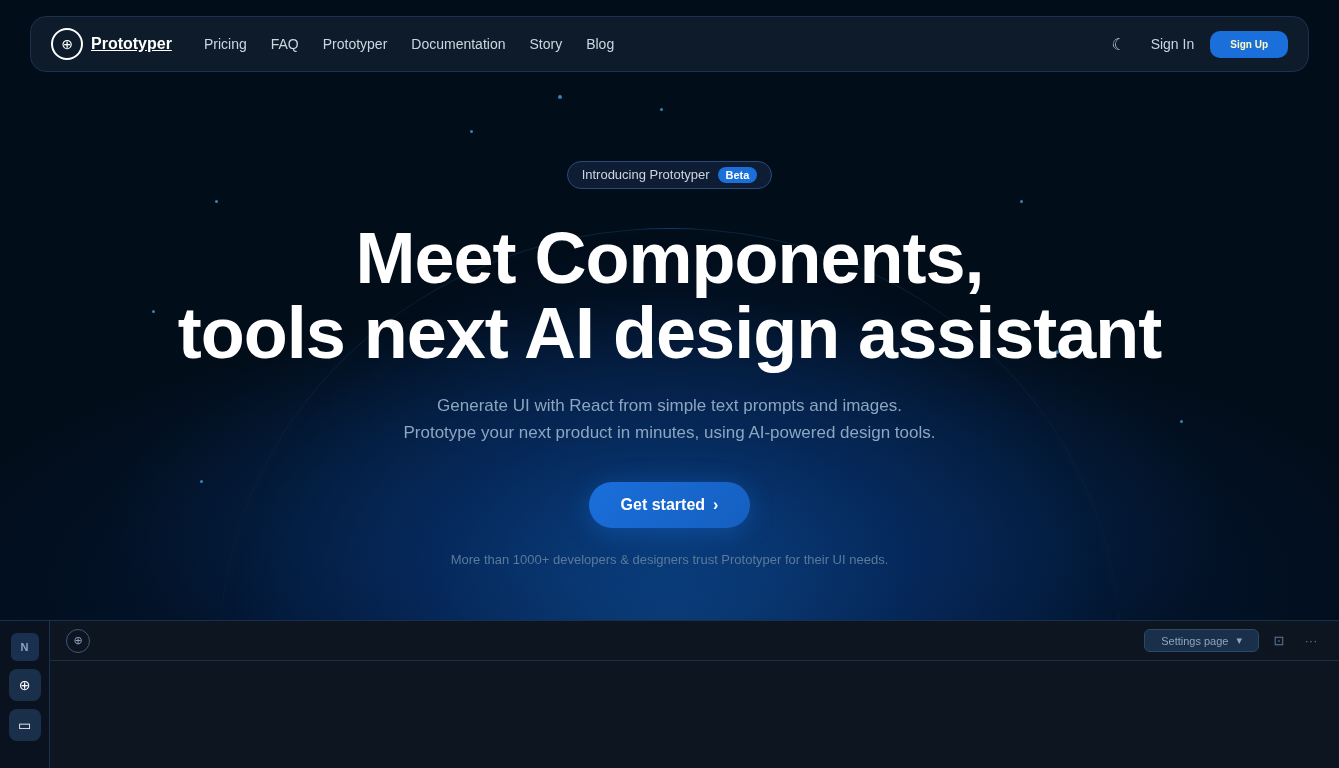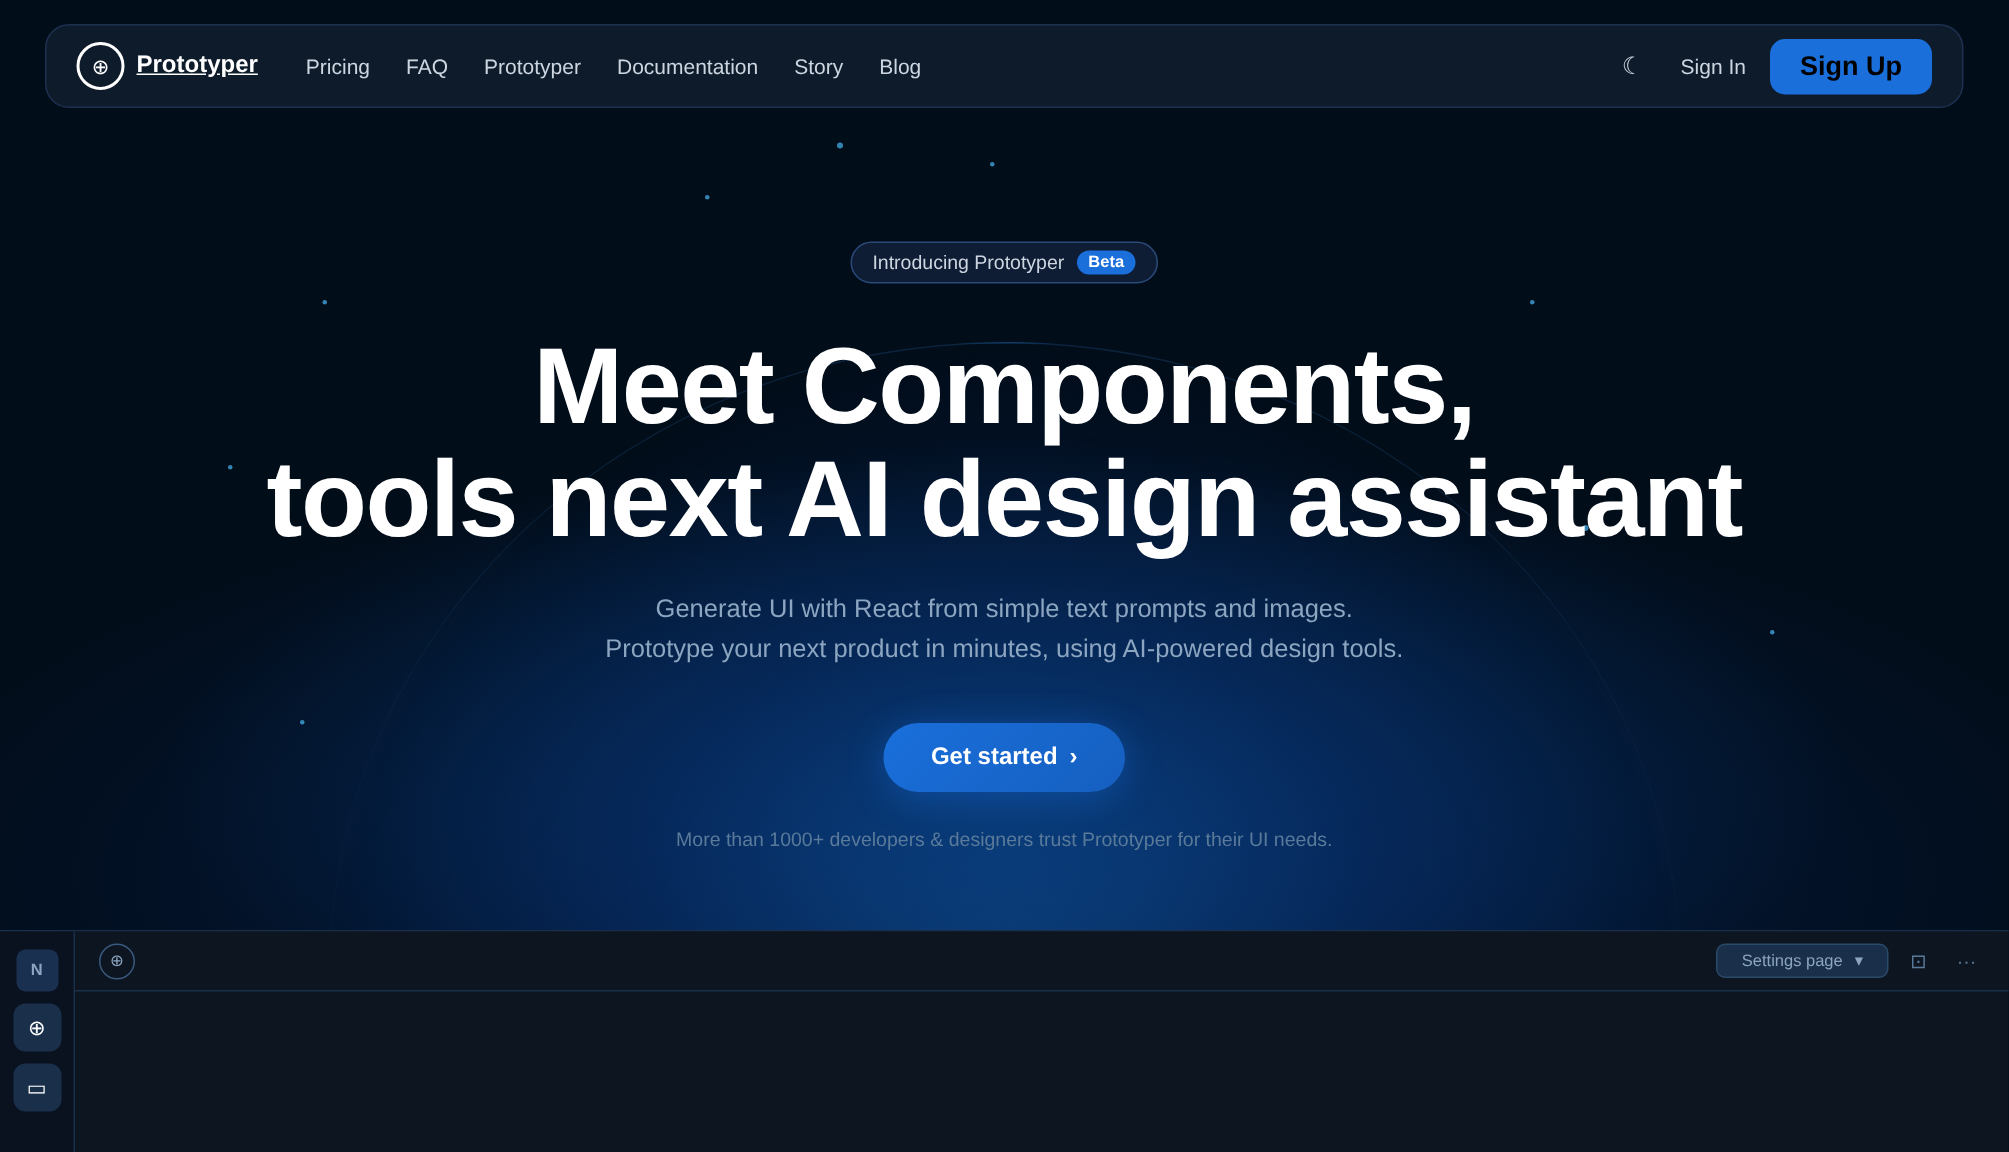--- a/index.html
+++ b/index.html
@@ -92,25 +92,25 @@
       font-size: 14px;
       color: #cdd6e0;
       cursor: pointer;
       background: none;
       border: none;
       font-family: inherit;
     }
 
     .sign-up-btn {
       background: #1a6fdb;
-      color: #000000;
+      color: #fef9c3;
       border: none;
       border-radius: 10px;
       padding: 8px 20px;
-      font-size: 18px;
+      font-size: 10px;
       font-weight: 600;
       cursor: pointer;
       font-family: inherit;
     }
 
     
     .hero {
       position: relative;
       width: 100%;
       height: 648px;

